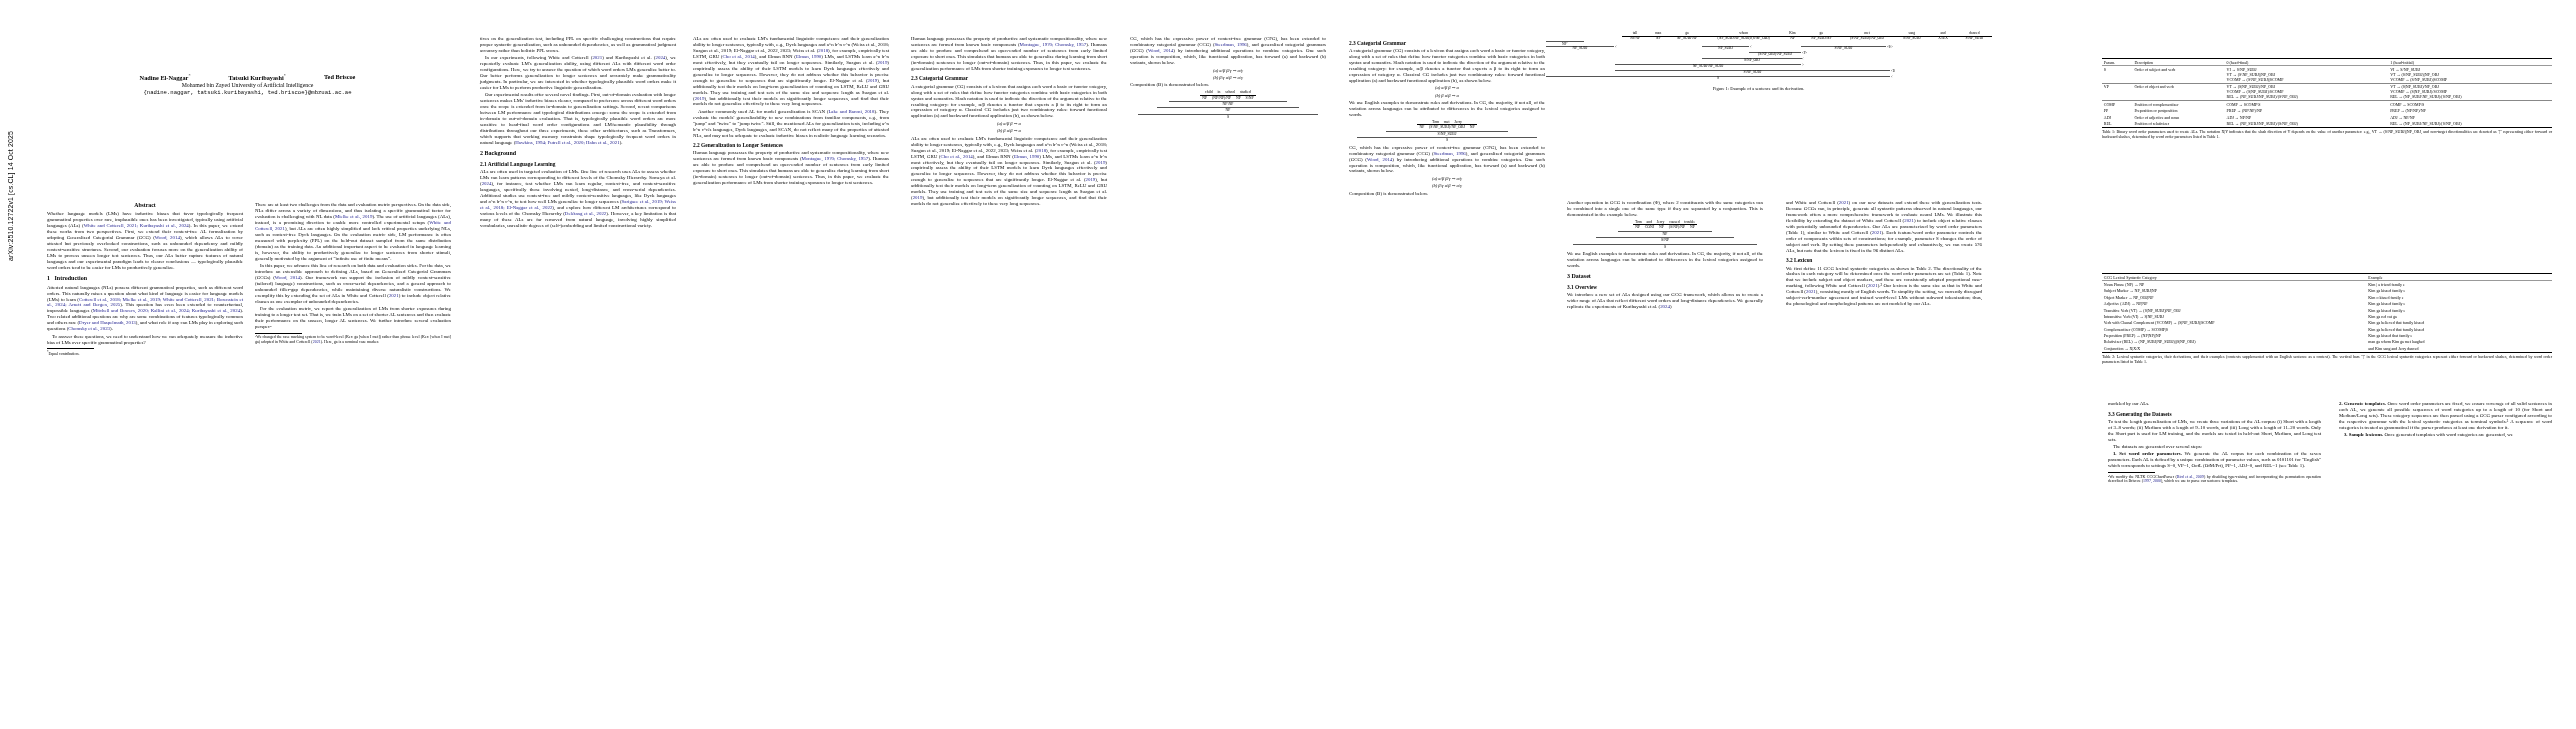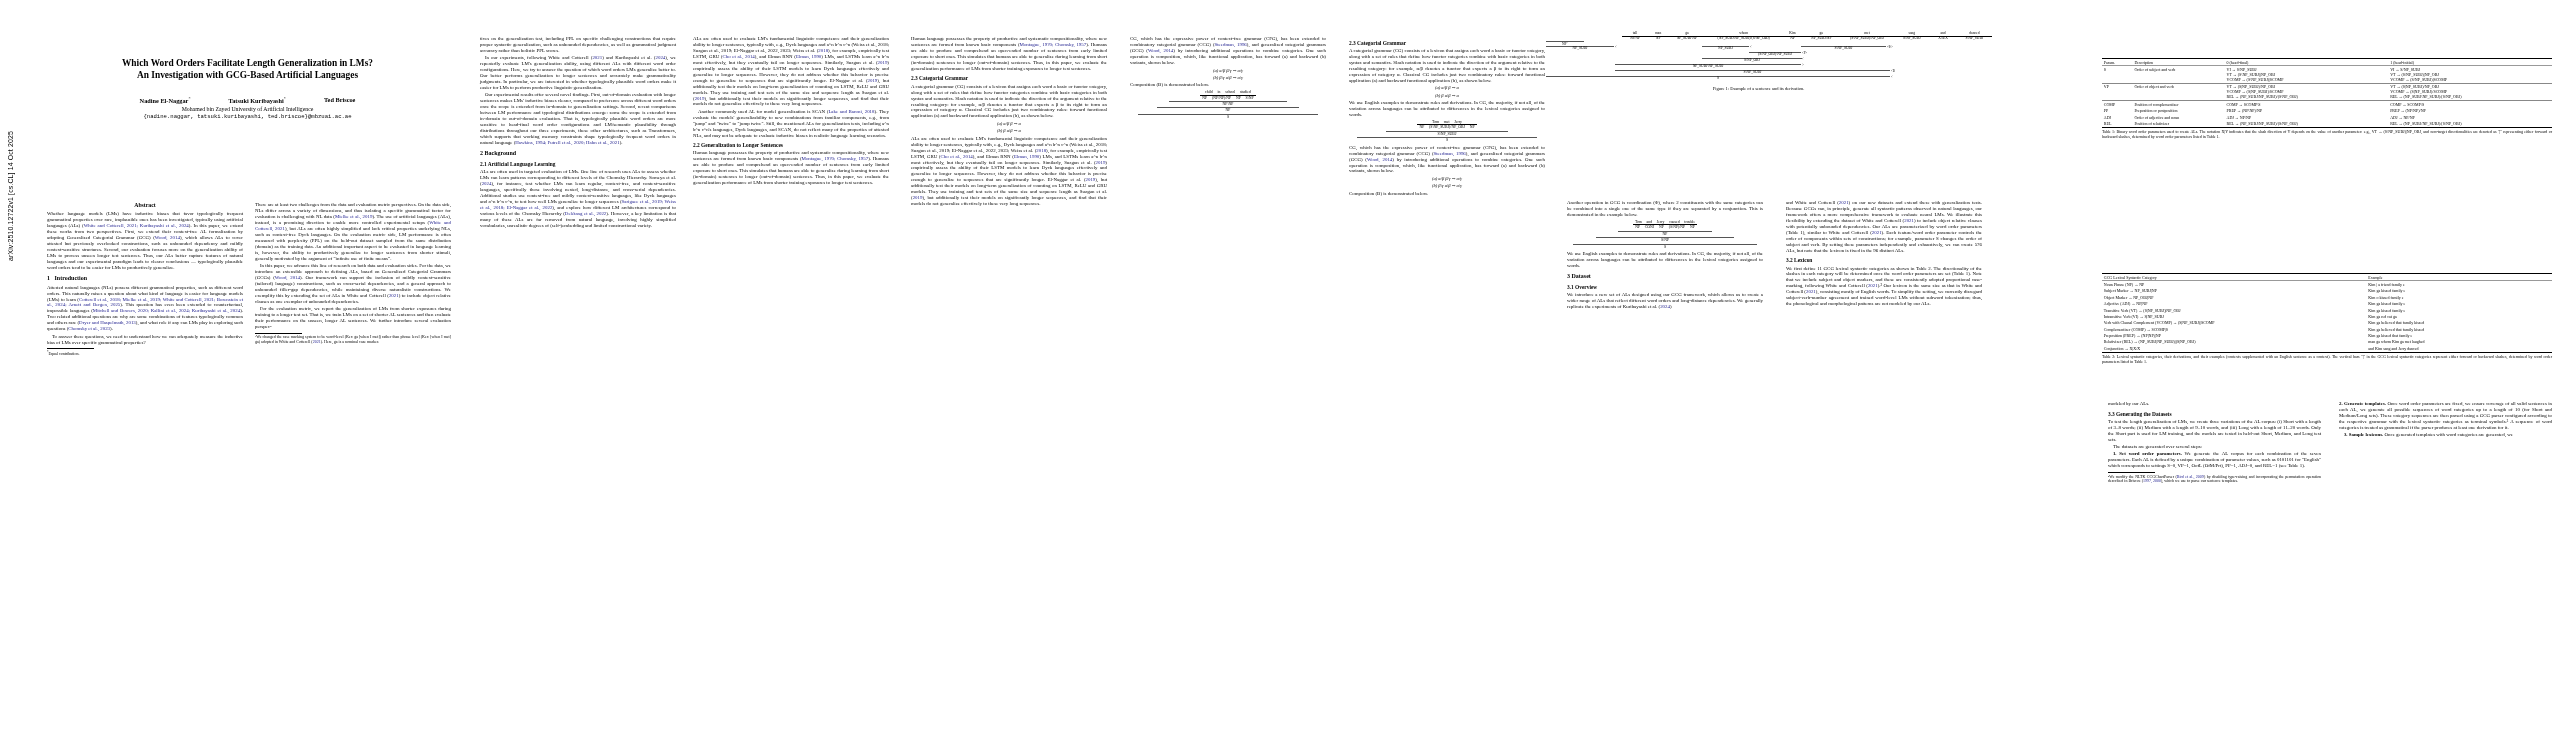--- a/index.html
+++ b/index.html
@@ -85,24 +85,20 @@
   b{font-weight:bold;}
 </style>
 </head>
 <body>
 
 <div class="page">
 
   <div class="arxiv-stamp">arXiv:2510.12722v1  [cs.CL]  14 Oct 2025</div>
 
   <div class="col" style="left:38px;top:58px;width:419px;">
-    <h1 class="title">
-      <span>Which Word Orders Facilitate Length Generalization in LMs?</span><br>
-      <span>An Investigation with GCG-Based Artificial Languages</span>
-    </h1>
     <div class="authors">
       <span><span>Nadine El-Naggar</span><sup>*</sup></span>
       <span><span>Tatsuki Kuribayashi</span><sup>*</sup></span>
       <span><span>Ted Briscoe</span></span>
     </div>
     <div class="affil">Mohamed bin Zayed University of Artificial Intelligence</div>
     <div class="emails">{nadine.naggar, tatsuki.kuribayashi, ted.briscoe}@mbzuai.ac.ae</div>
   </div>
 
   <div class="col c-body" style="left:47px;top:202px;width:196px;">

